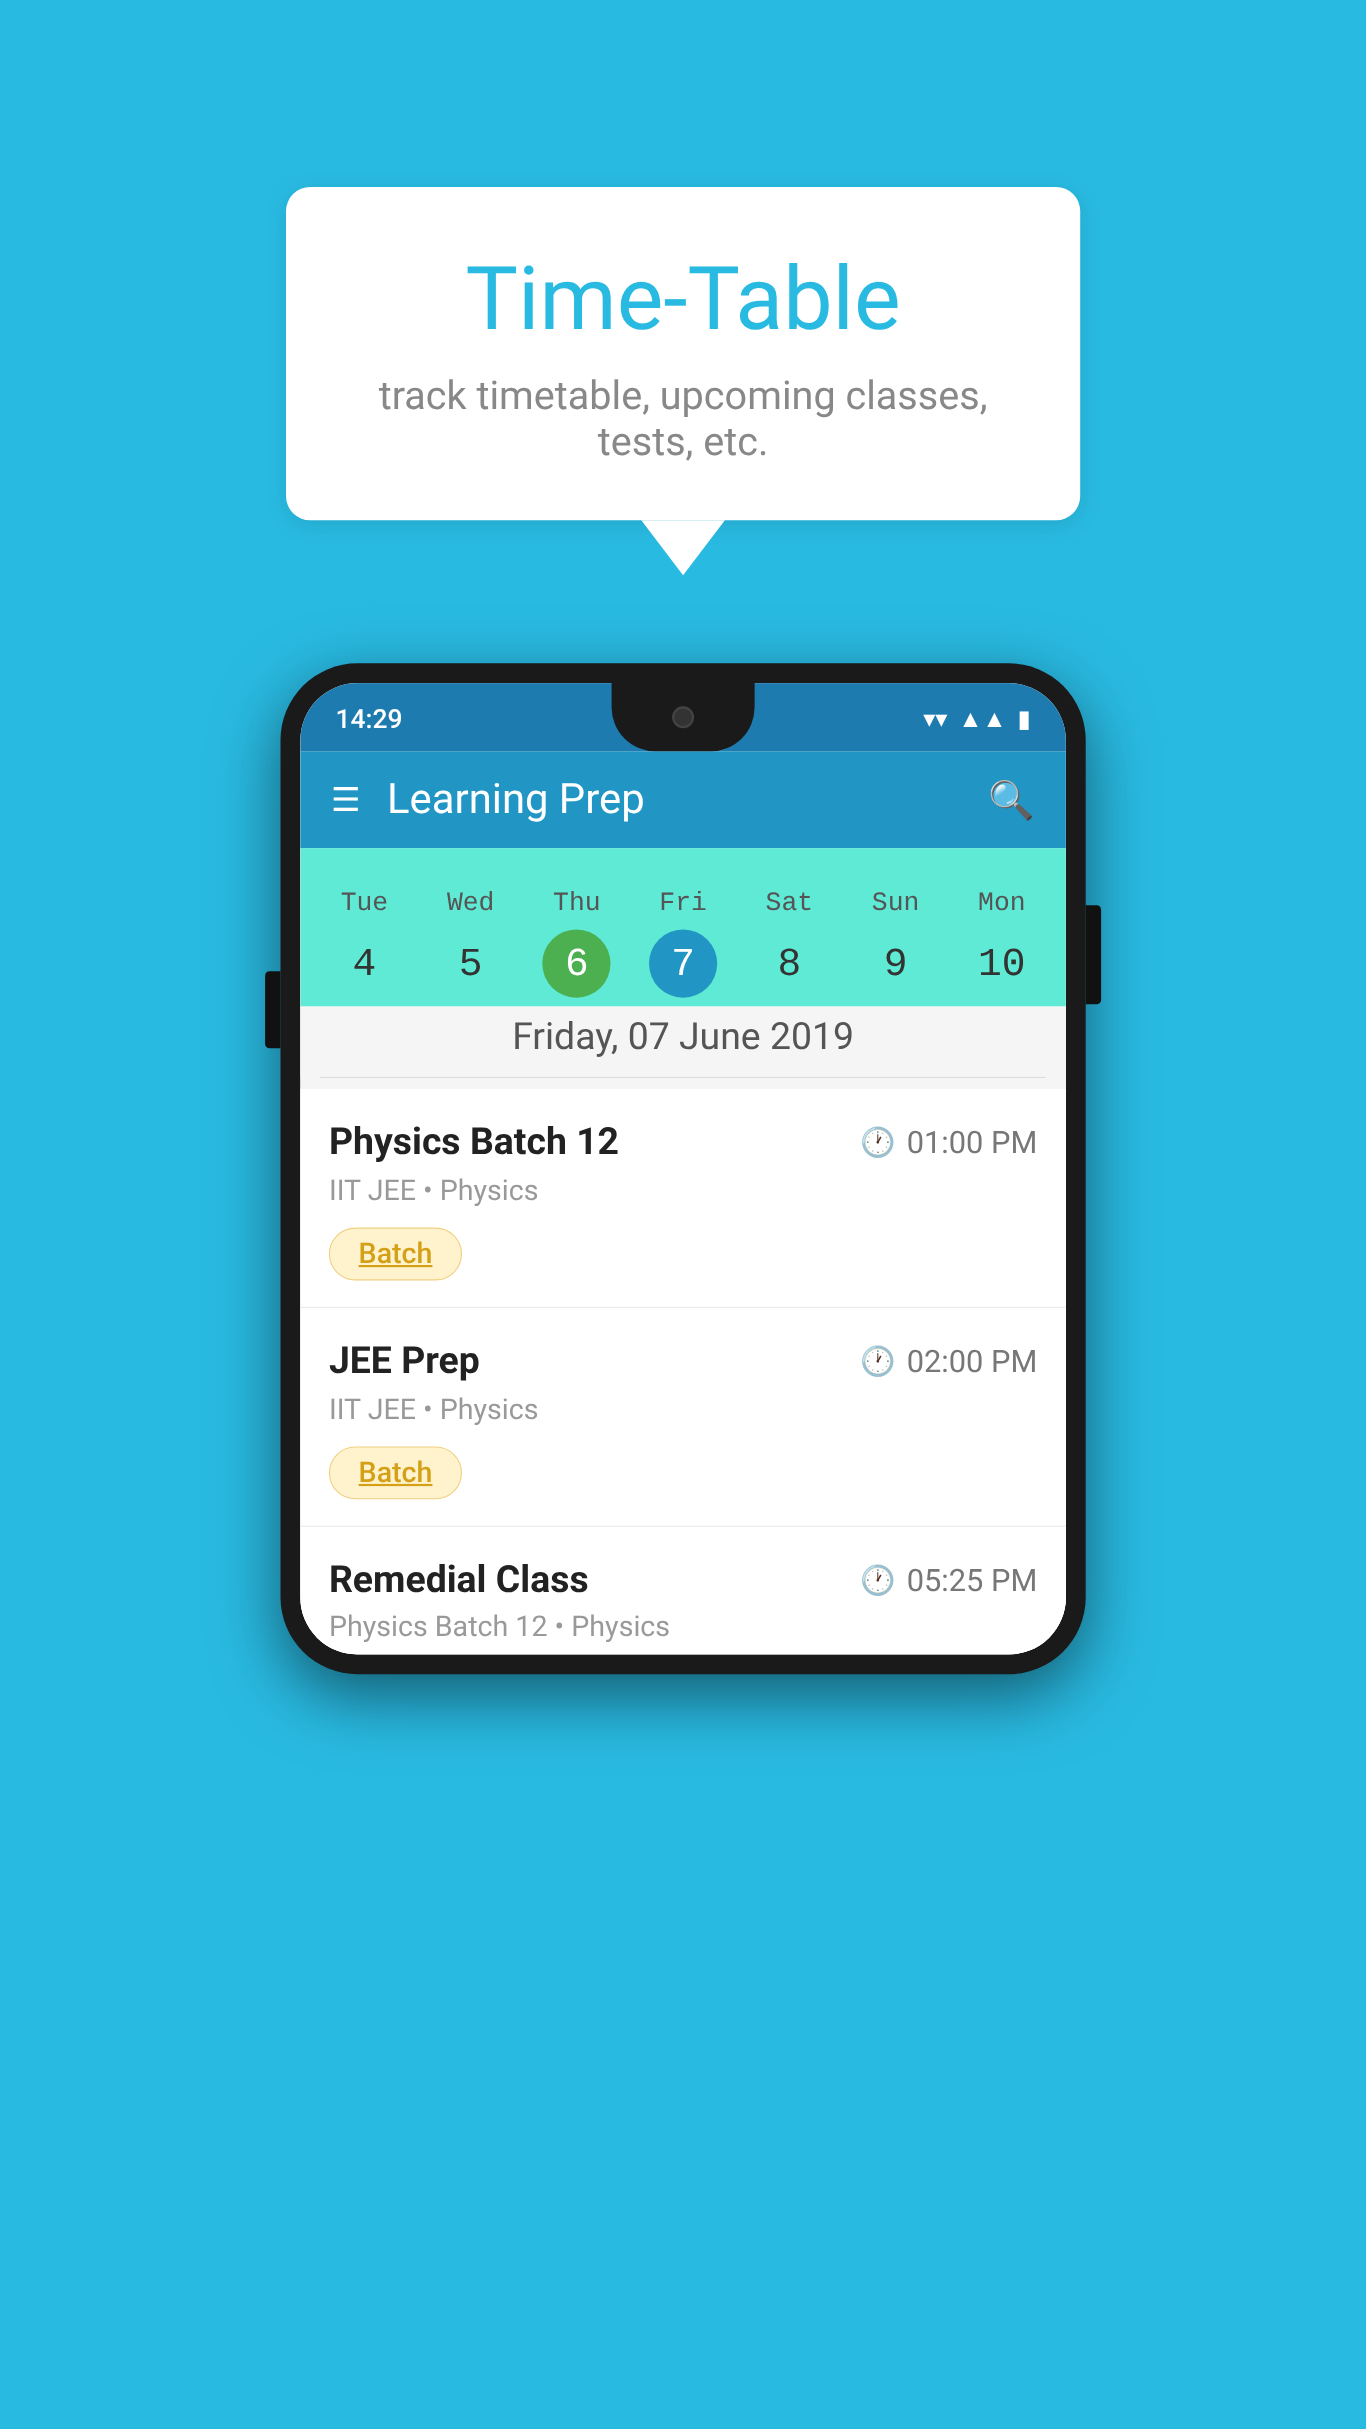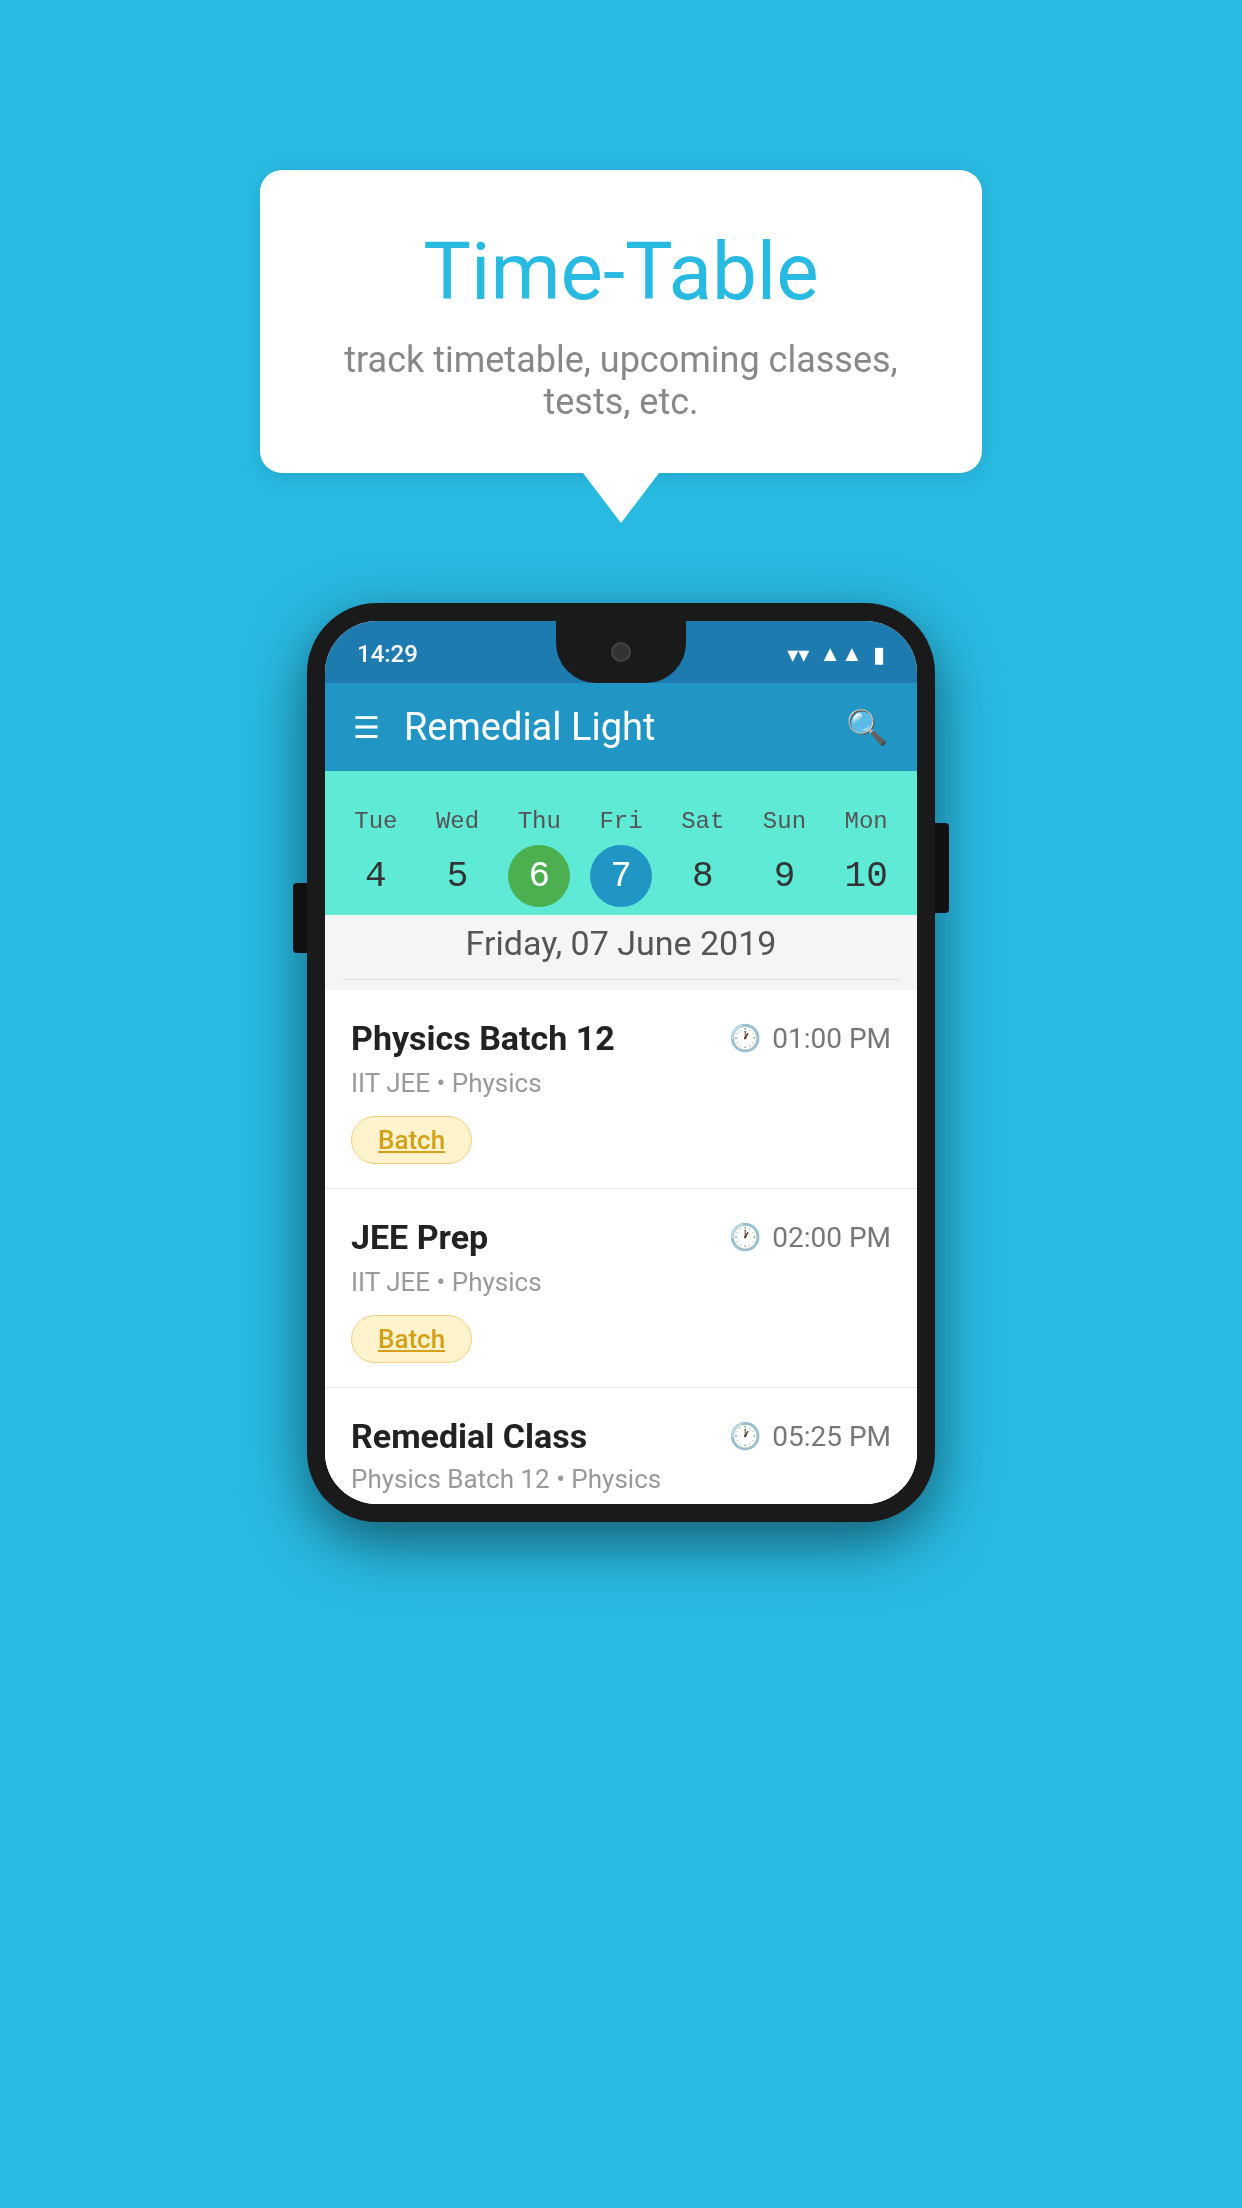--- a/index.html
+++ b/index.html
@@ -53,21 +53,21 @@
       height: 0;
       border-left: 38px solid transparent;
       border-right: 38px solid transparent;
       border-top: 50px solid white;
       margin-top: 0;
     }
 
     
     .phone-wrapper {
       margin-top: 80px;
-      width: 628px;
+      width: 732px;
       position: relative;
     }
 
     .phone-outer {
       background: #1a1a1a;
       border-radius: 70px;
       padding: 18px;
       box-shadow: 0 20px 60px rgba(0,0,0,0.5);
       position: relative;
     }
@@ -335,21 +335,21 @@
         <span class="status-time">14:29</span>
         <div class="status-icons">
           <span class="wifi-icon">▾▾</span>
           <span class="signal-icon">▲▲</span>
           <span class="battery-icon">▮</span>
         </div>
       </div>
 
       <div class="app-bar">
         <div class="app-bar-menu">☰</div>
-        <div class="app-bar-title">Remedial Light</div>
+        <div class="app-bar-title">Learning Prep</div>
         <div class="app-bar-search">🔍</div>
       </div>
 
       <div class="calendar-section">
         <div class="calendar-days-header">
 
           <div class="calendar-day-col">
             <span class="day-name">Tue</span>
             <span class="day-number">4</span>
           </div>

